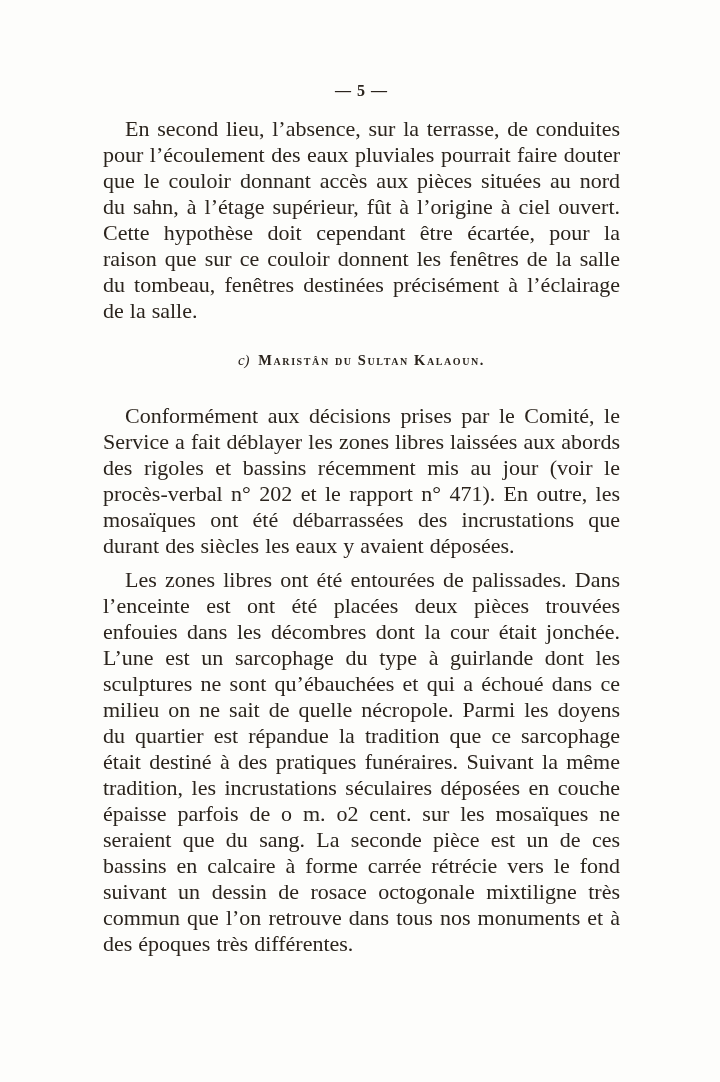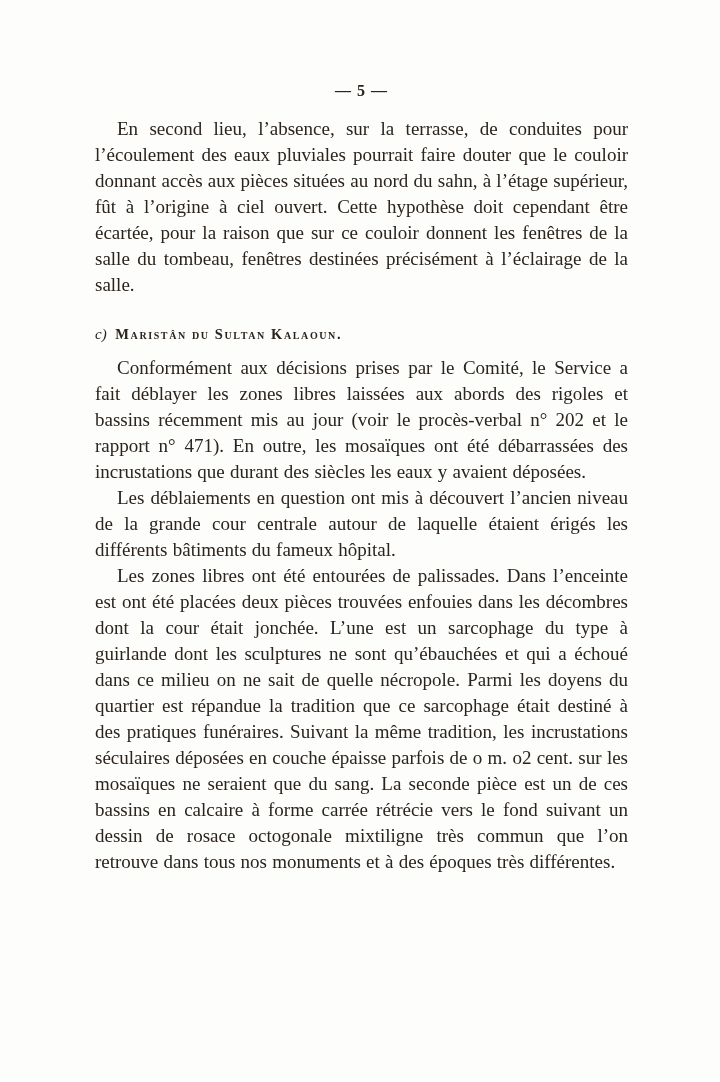--- a/index.html
+++ b/index.html
@@ -27,30 +27,30 @@
     width: 533px;
   }
   .page-number {
     text-align: center;
     font-size: 16px;
     font-weight: bold;
     letter-spacing: 1px;
     margin: 0 0 16px 0;
   }
   p.para {
-    margin: 0;
+    margin: 8px;
     text-indent: 22px;
-    font-size: 19px;
+    font-size: 22px;
     line-height: 26px;
     text-align: justify;
     word-spacing: 0.5px;
   }
   .heading {
-    text-align: left;
-    margin: 28px 0 12px 0;
+    text-align: center;
+    margin: 28px 0 34px 0;
     font-size: 14.5px;
     white-space: nowrap;
   }
   .heading .prefix {
     font-style: italic;
     font-size: 15px;
     margin-right: 5px;
   }
   .heading .title {
     font-variant: small-caps;
@@ -61,17 +61,16 @@
 </head>
 <body>
 
 <div class="page">
   <div class="content">
     <div class="page-number">— 5 —</div>
     <div id="text-body">
         <p class="para">En second lieu, l’absence, sur la terrasse, de conduites pour l’écoulement des eaux pluviales pourrait faire douter que le couloir donnant accès aux pièces situées au nord du sahn, à l’étage supérieur, fût à l’origine à ciel ouvert. Cette hypothèse doit cependant être écartée, pour la raison que sur ce couloir donnent les fenêtres de la salle du tombeau, fenêtres destinées précisément à l’éclairage de la salle.</p>
         <div class="heading"><span class="prefix">c)</span> <span class="title">Maristân du Sultan Kalaoun.</span></div>
         <p class="para">Conformément aux décisions prises par le Comité, le Service a fait déblayer les zones libres laissées aux abords des rigoles et bassins récemment mis au jour (voir le procès-verbal n° 202 et le rapport n° 471). En outre, les mosaïques ont été débarrassées des incrustations que durant des siècles les eaux y avaient déposées.</p>
-        <p class="para">Les déblaiements en question ont mis à découvert l’ancien niveau de la grande cour centrale autour de laquelle étaient érigés les différents bâtiments du fameux hôpital.</p>
         <p class="para">Les zones libres ont été entourées de palissades. Dans l’enceinte est ont été placées deux pièces trouvées enfouies dans les décombres dont la cour était jonchée. L’une est un sarcophage du type à guirlande dont les sculptures ne sont qu’ébauchées et qui a échoué dans ce milieu on ne sait de quelle nécropole. Parmi les doyens du quartier est répandue la tradition que ce sarcophage était destiné à des pratiques funéraires. Suivant la même tradition, les incrustations séculaires déposées en couche épaisse parfois de o m. o2 cent. sur les mosaïques ne seraient que du sang. La seconde pièce est un de ces bassins en calcaire à forme carrée rétrécie vers le fond suivant un dessin de rosace octogonale mixtiligne très commun que l’on retrouve dans tous nos monuments et à des époques très différentes.</p>
       </div>
   </div>
 </div>
 
 </body></html>

